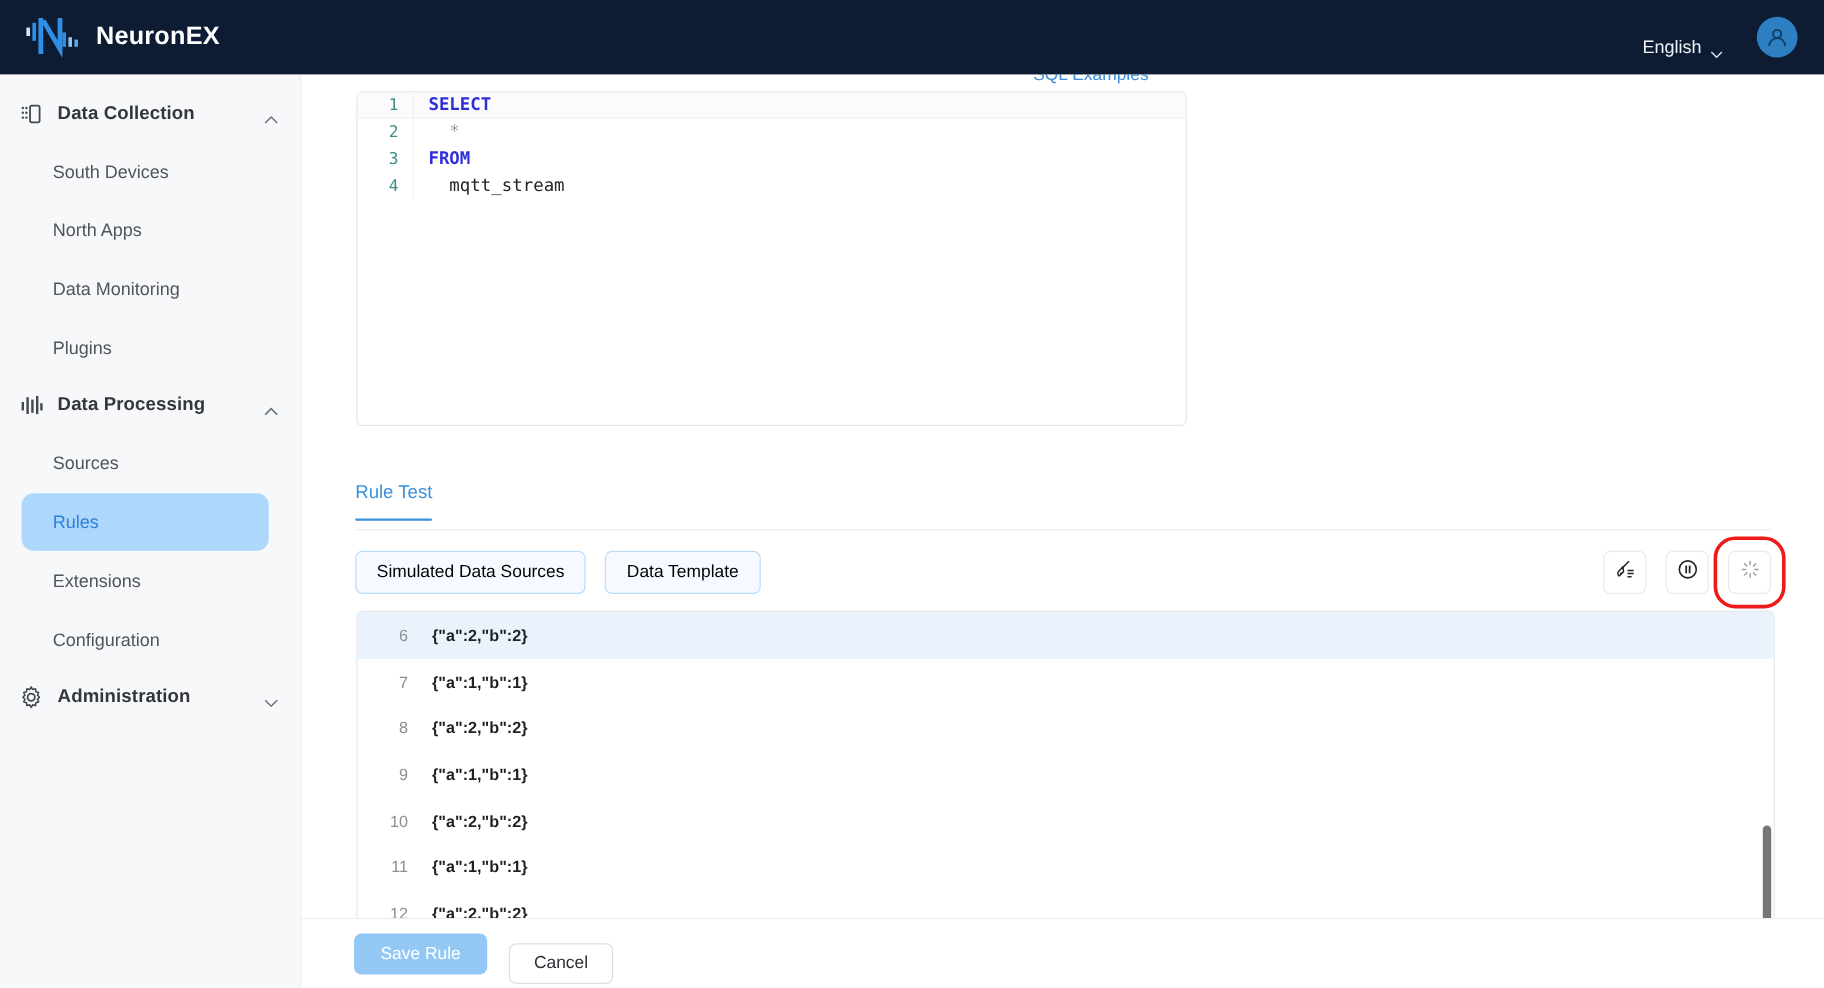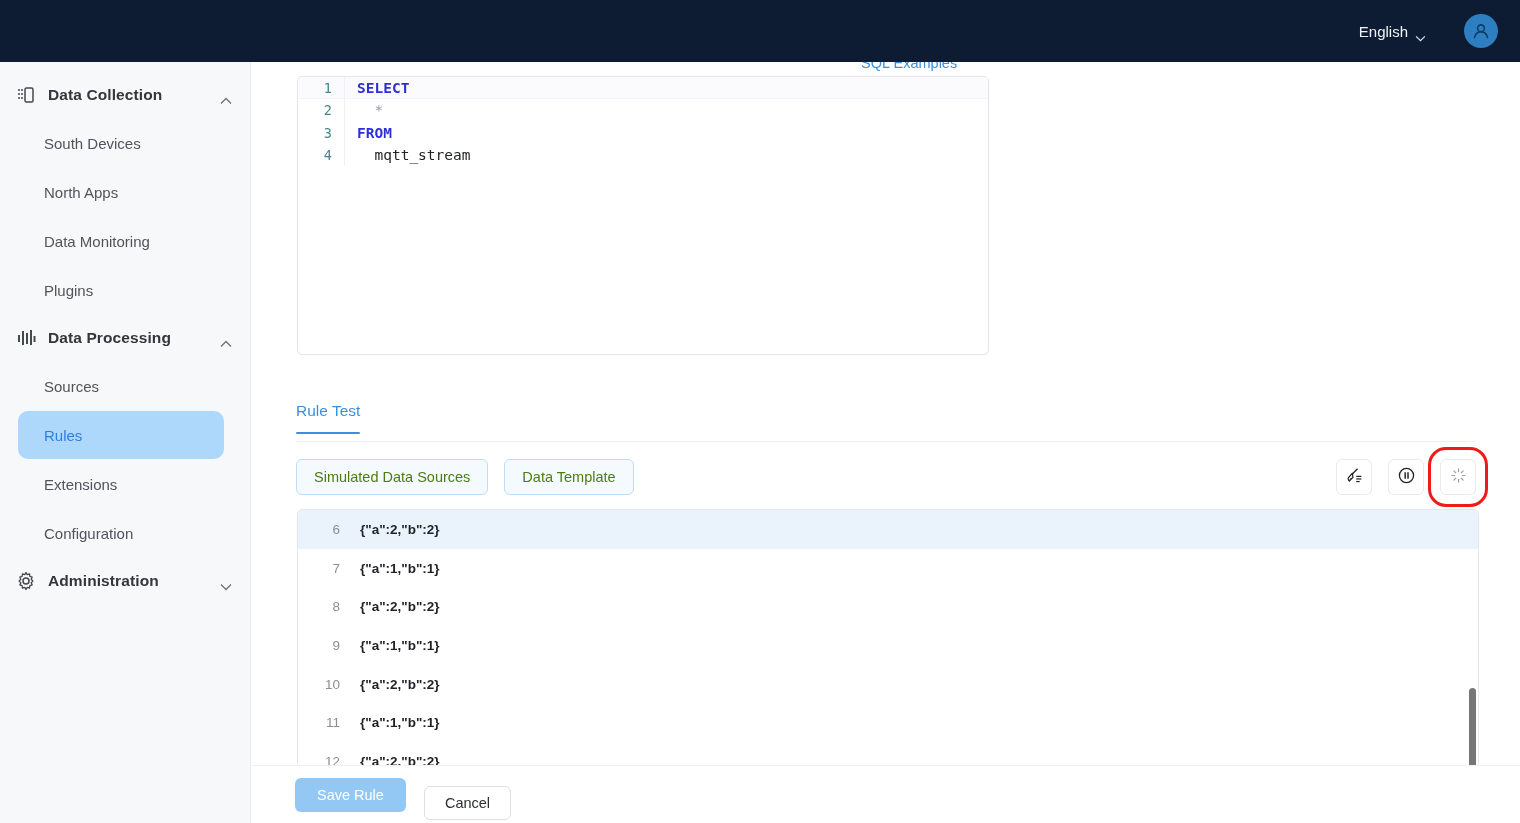--- a/index.html
+++ b/index.html
@@ -18,21 +18,21 @@
     background: #0d1b33;
     display: flex; align-items: center;
     z-index: 40;
   }
   .brand { display: flex; align-items: center; gap: 12px; margin-left: 20px; }
   .brand-logo { width: 48px; height: 36px; display: block; }
   .brand-name {
     color: #ffffff; font-size: 21px; font-weight: bold; letter-spacing: .2px;
   }
   .topbar-right {
-    margin-left: auto; display: flex; align-items: center; gap: 38px;
+    margin-left: auto; display: flex; align-items: flex-end; gap: 28px;
     margin-right: 22px;
   }
   .lang {
     color: #eef2f7; font-size: 15px; display: flex; align-items: center; gap: 7px;
     cursor: pointer;
   }
   .chev-down {
     width: 11px; height: 7px; display: inline-block;
   }
   .avatar {
@@ -127,21 +127,21 @@
 
   
   .toolbar {
     position: absolute; left: 45px; top: 396px;
     width: 1180px; height: 38px;
     display: flex; align-items: center;
   }
   .pill {
     height: 36px; padding: 16px 17px;
     border: 1px solid #bcdcf7; border-radius: 6px;
-    background: #f4faff; color: #4d7c0f; font-size: 14.5px;
+    background: #f4faff; color: #000000; font-size: 14.5px;
     display: flex; align-items: center; cursor: pointer;
     margin-right: 16px;
   }
   .tool-icons { margin-left: auto; display: flex; align-items: center; gap: 16px; }
   .icon-btn {
     width: 36px; height: 36px;
     border: 1px solid #e8eaed; border-radius: 6px; background: #fff;
     display: flex; align-items: center; justify-content: center;
     cursor: pointer;
   }
@@ -194,20 +194,34 @@
     border: 1px solid #dcdfe3; border-radius: 6px; background: #fff;
     color: #2c2e33; font-size: 14.5px;
     font-family: "Liberation Sans", sans-serif;
     cursor: pointer; display: flex; align-items: center; margin-top: 16px;
   }
 </style>
 </head>
 <body>
 
 <div class="topbar">
+  <div class="brand">
+    <span class="brand-logo">
+      <svg viewBox="0 0 48 36" width="48" height="36">
+        <rect x="2" y="10" width="3" height="7" fill="#cfe6fb"></rect>
+        <rect x="7" y="6" width="3" height="15" fill="#2f8fe6"></rect>
+        <rect x="12" y="2" width="4" height="30" fill="#2f8fe6"></rect>
+        <path d="M16 4 L30 28 L30 2" stroke="#2f8fe6" stroke-width="4" fill="none"></path>
+        <rect x="32" y="14" width="3" height="12" fill="#2f8fe6"></rect>
+        <rect x="37" y="18" width="3" height="8" fill="#8fc4ee"></rect>
+        <rect x="42" y="20" width="3" height="6" fill="#5fa9e8"></rect>
+      </svg>
+    </span>
+    <span class="brand-name">NeuronEX</span>
+  </div>
   <div class="topbar-right">
     <div class="lang">
       <span>English</span>
       <span class="chev-down">
         <svg viewBox="0 0 12 8" width="11" height="7">
           <path d="M1 1.5 L6 6.5 L11 1.5" stroke="#dbe4f0" stroke-width="1.4" fill="none"></path>
         </svg>
       </span>
     </div>
     <div class="avatar">

